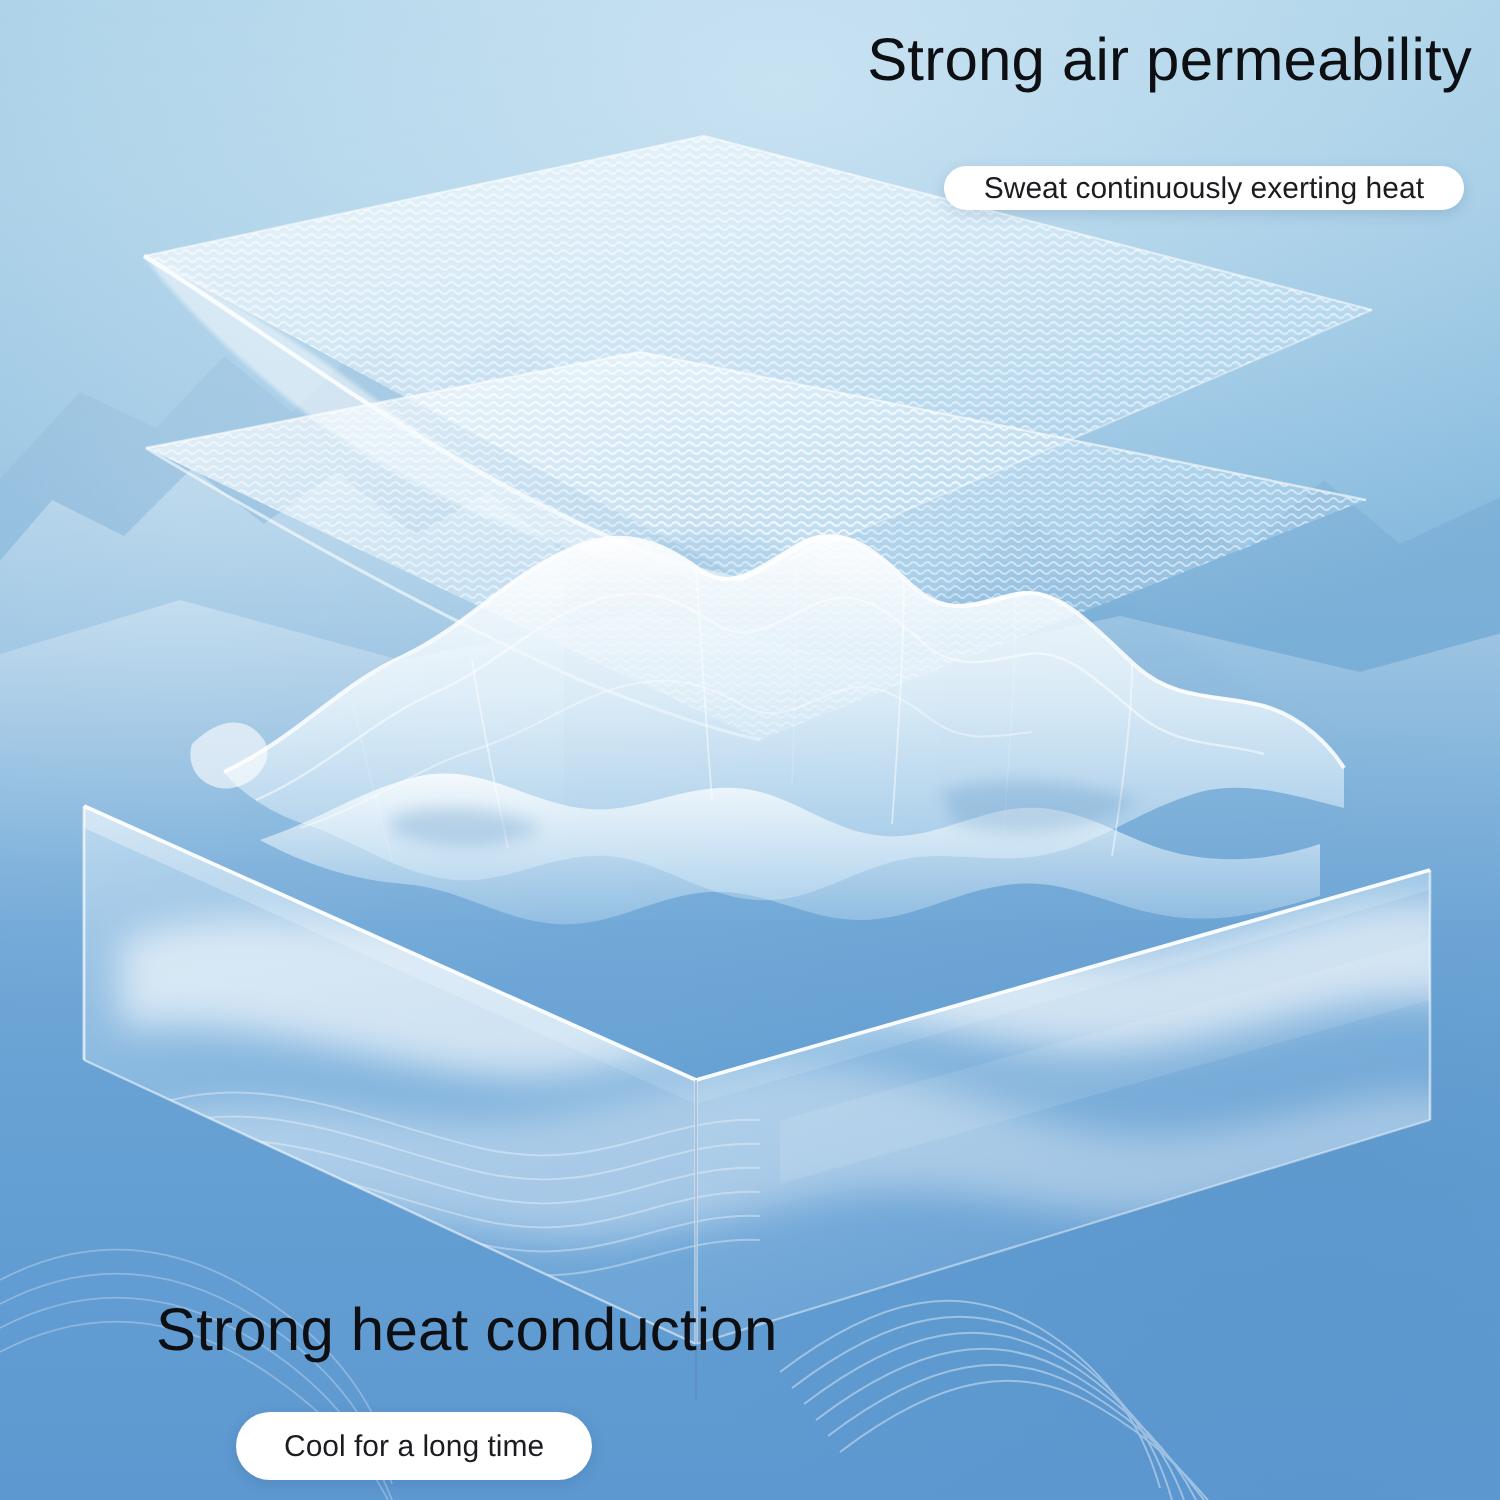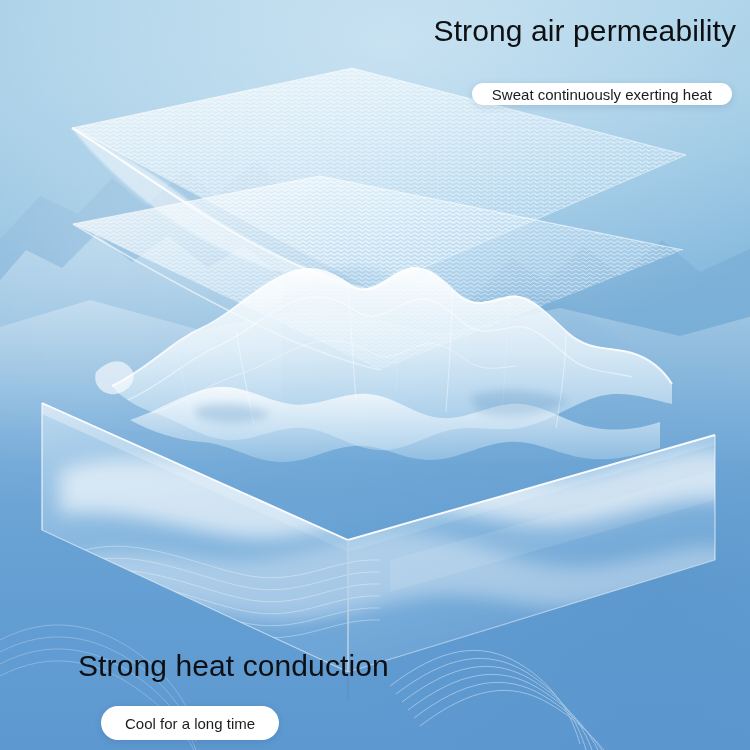--- a/index.html
+++ b/index.html
@@ -59,21 +59,21 @@
     background:#ffffff;
     border-radius:999px;
     color:#1a1c1f;
     font-size:15px;
     line-height:1;
     white-space:nowrap;
     display:flex;align-items:center;justify-content:center;
     box-shadow:0 2px 7px rgba(30,70,110,.16);
   }
   #pill-top{ right:18px; top:83px; height:22px; padding:0 20px; }
-  #pill-bottom{ left:101px; top:706px; height:34px; padding:0 24px; }
+  #pill-bottom{ left:118px; top:706px; height:34px; padding:0 24px; }
 </style>
 </head>
 <body>
 
 <div id="stage">
 
   <div class="bg-base"></div>
 
   <div class="mountains">
     <svg viewBox="0 0 750 750" preserveAspectRatio="none">

